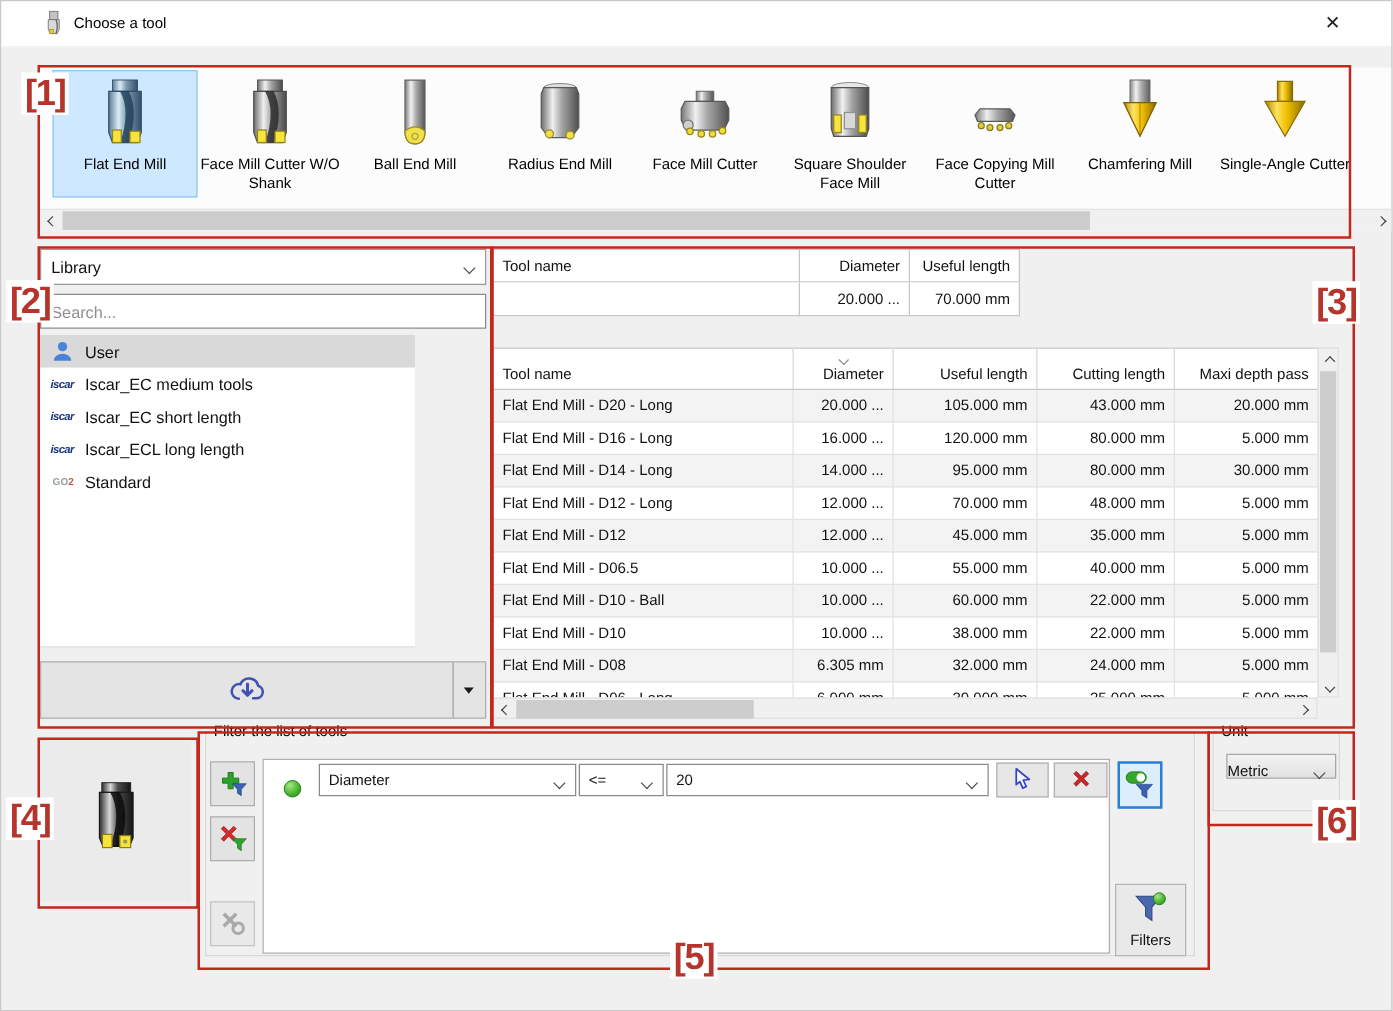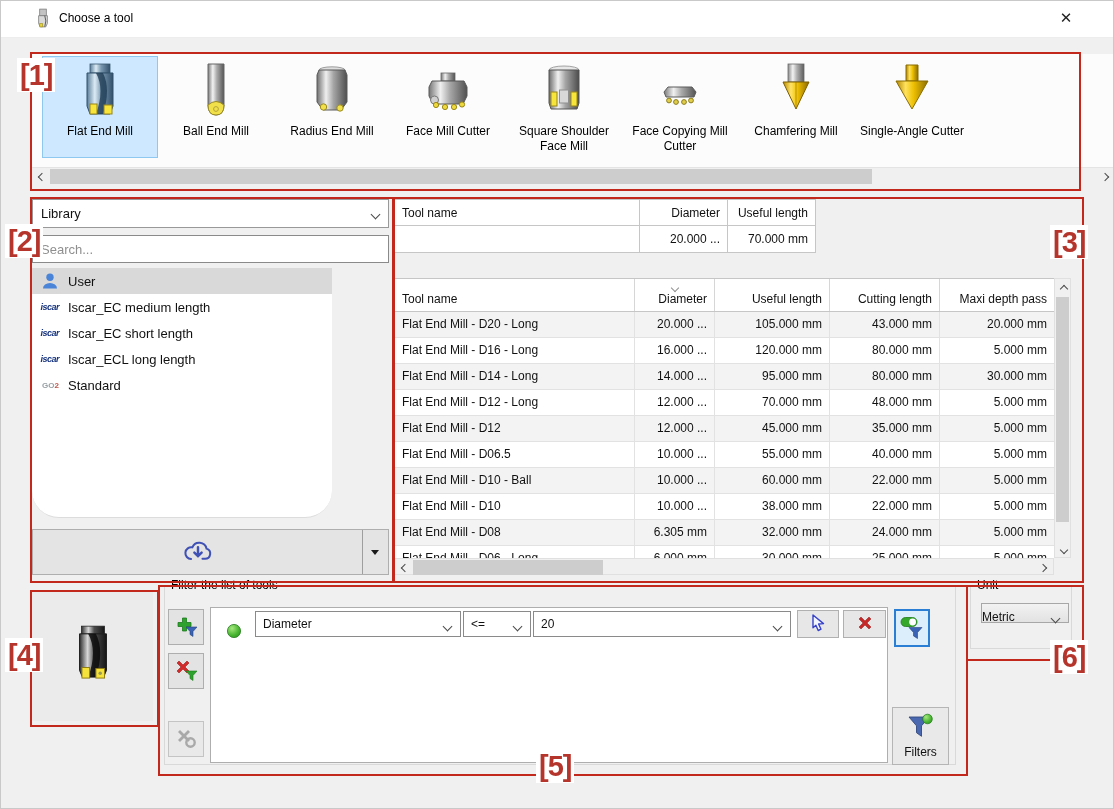--- a/index.html
+++ b/index.html
@@ -28,21 +28,21 @@
   .chev.right{transform:rotate(-45deg);margin-right:3px;}
   .chev.up{transform:rotate(-135deg);margin-top:3px;}
   .chev.down{transform:rotate(45deg);margin-bottom:2px;}
   .chev.small{width:5px;height:5px;border-width:1.3px;}
   
   .lib-select{position:absolute;left:31px;top:198px;width:357px;height:29px;background:#fff;border:1px solid #999;box-sizing:border-box;line-height:27px;padding-left:8px;font-size:13px;}
   .lib-select .chev,.combo .chev,.unit-combo .chev{position:absolute;right:9px;top:11px;}
   .search-box{position:absolute;left:31px;top:234px;width:357px;height:28px;box-sizing:border-box;}
   .search-box input{width:100%;height:100%;border:1px solid #8a8a8a;box-sizing:border-box;padding:0 8px;font:13px "Liberation Sans",sans-serif;color:#222;background:#fff;outline:none;}
   .search-box input::placeholder{color:#8f8f8f;}
-  .lib-list{position:absolute;left:31px;top:267px;width:300px;height:249px;background:#fff;border-bottom:1px solid #dcdcdc;border-radius:27px;}
+  .lib-list{position:absolute;left:31px;top:267px;width:300px;height:249px;background:#fff;border-bottom:1px solid #dcdcdc;}
   .lib-item{height:26px;display:flex;align-items:center;padding-left:7px;font-size:13px;gap:9px;cursor:default;}
   .lib-item.selected{background:#d9d9d9;}
   .lib-ico{width:20px;display:flex;justify-content:flex-end;align-items:center;}
   .iscar-logo{font:italic 700 9px "Liberation Sans",sans-serif;color:#16337f;letter-spacing:-.5px;}
   .go2-logo{font:700 8px "Liberation Sans",sans-serif;color:#98a0a4;}
   .go2-logo b{color:#c0564d;}
   .dl-btn{position:absolute;left:31px;top:528px;width:357px;height:46px;background:#e4e4e4;border:1px solid #aeaeae;box-sizing:border-box;cursor:pointer;}
   .dl-main{position:absolute;left:0;top:0;width:329px;height:100%;display:flex;align-items:center;justify-content:center;border-right:1px solid #9e9e9e;}
   .dl-drop{position:absolute;right:0;top:0;width:26px;height:100%;display:flex;align-items:center;justify-content:center;}
   .tri-down{width:0;height:0;border-left:4px solid transparent;border-right:4px solid transparent;border-top:5px solid #1a1a1a;}
@@ -121,20 +121,40 @@
               <rect x="16" y="41" width="7" height="10" fill="#f8e53c" stroke="#97851a"></rect>
               <rect x="30" y="42" width="8" height="9" fill="#f8e53c" stroke="#97851a"></rect>
             </svg>
           </span>
           <span class="strip-label">Flat End Mill</span>
         </div>
         <div class="strip-item">
           <span class="strip-icon">
             <svg viewBox="0 0 52 58" width="52" height="58">
               <defs>
+                <linearGradient id="gB" x1="0" x2="1" y1="0" y2="0">
+                  <stop offset="0" stop-color="#6e6e6e"></stop>
+                  <stop offset=".3" stop-color="#f0f0f0"></stop>
+                  <stop offset=".55" stop-color="#a2a2a2"></stop>
+                  <stop offset="1" stop-color="#4a4a4a"></stop>
+                </linearGradient>
+              </defs>
+              <rect x="16" y="1" width="20" height="9" fill="url(#gB)" stroke="#555" stroke-width=".8"></rect>
+              <path d="M13 10 h26 v33 l-3 8 h-20 l-3 -8 z" fill="url(#gB)" stroke="#4d4d4d"></path>
+              <path d="M29 10 q8 16 0 41 h-7 q9 -25 0 -41 z" fill="#262626" opacity=".8"></path>
+              <rect x="16" y="41" width="7" height="10" fill="#f8e53c" stroke="#97851a"></rect>
+              <rect x="30" y="42" width="8" height="9" fill="#f8e53c" stroke="#97851a"></rect>
+            </svg>
+          </span>
+          <span class="strip-label">Face Mill Cutter W/O Shank</span>
+        </div>
+        <div class="strip-item">
+          <span class="strip-icon">
+            <svg viewBox="0 0 52 58" width="52" height="58">
+              <defs>
                 <linearGradient id="gC" x1="0" x2="1" y1="0" y2="0">
                   <stop offset="0" stop-color="#7a7a7a"></stop>
                   <stop offset=".3" stop-color="#f2f2f2"></stop>
                   <stop offset=".55" stop-color="#ababab"></stop>
                   <stop offset="1" stop-color="#565656"></stop>
                 </linearGradient>
               </defs>
               <path d="M18 1 h16 v41 q0 10 -8 10 q-8 0 -8 -10 z" fill="url(#gC)" stroke="#666"></path>
               <path d="M18 42 q0 10 8 10 q8 0 8 -10 q-8 -7 -16 0 z" fill="#f2e04a" stroke="#9a8a20"></path>
               <circle cx="26" cy="46" r="2.4" fill="none" stroke="#b3a43a"></circle>
@@ -292,21 +312,21 @@
             <circle cx="9" cy="5.3" r="3.7" fill="#4a84d8"></circle>
             <path d="M2 16.5 a7 5.6 0 0 1 14 0 z" fill="#4a84d8"></path>
           </svg>
         </span>
         <span>User</span>
       </div>
       <div class="lib-item">
         <span class="lib-ico">
           <span class="iscar-logo">iscar</span>
         </span>
-        <span>Iscar_EC medium length</span>
+        <span>Iscar_EC medium tools</span>
       </div>
       <div class="lib-item">
         <span class="lib-ico">
           <span class="iscar-logo">iscar</span>
         </span>
         <span>Iscar_EC short length</span>
       </div>
       <div class="lib-item">
         <span class="lib-ico">
           <span class="iscar-logo">iscar</span>

